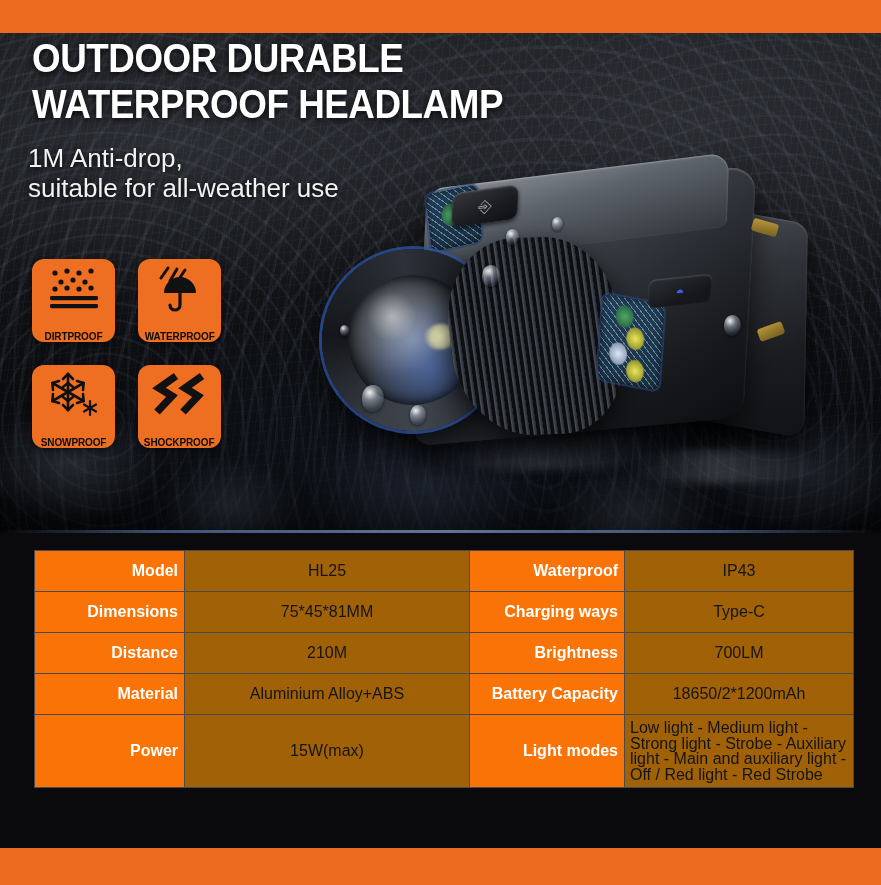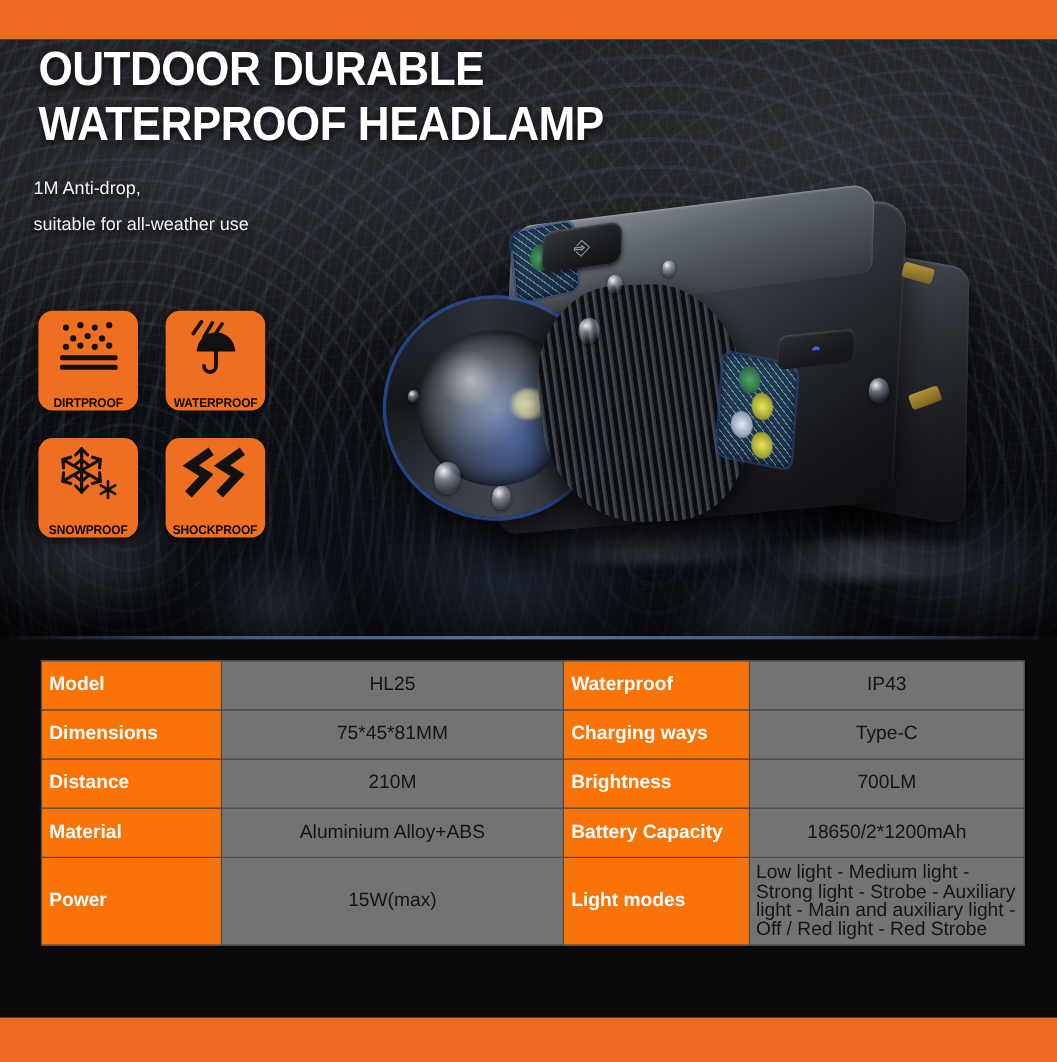--- a/index.html
+++ b/index.html
@@ -87,21 +87,21 @@
     transform: scaleX(0.92);
     transform-origin: left top;
     text-shadow: 0 2px 7px rgba(0,0,0,0.85);
     white-space: pre-line;
   }
   .subhead {
     position: absolute;
     left: 28px; top: 110px;
     width: 420px;
     color: #f2f2f2;
-    font-size: 15px;
+    font-size: 26px;
     line-height: 30px;
     font-weight: 400;
     text-shadow: 0 1px 5px rgba(0,0,0,0.9);
     white-space: pre-line;
   }
 
   
   .badges {
     position: absolute;
     left: 32px; top: 226px;
@@ -290,25 +290,25 @@
     border: 1px solid #4a4a4a;
     padding: 0 6px;
     vertical-align: middle;
     box-sizing: border-box;
   }
   td.k {
     background: #F97306;
     color: #ffffff;
     font-weight: bold;
     font-size: 16px;
-    text-align: left;
+    text-align: right;
     white-space: nowrap;
   }
   td.v {
-    background: #737373;
+    background: #a16207;
     color: #141414;
     font-size: 16px;
     text-align: center;
   }
   td.v.modes {
     text-align: left;
     font-size: 16px;
     line-height: 15.5px;
     padding: 3px 5px;
   }

